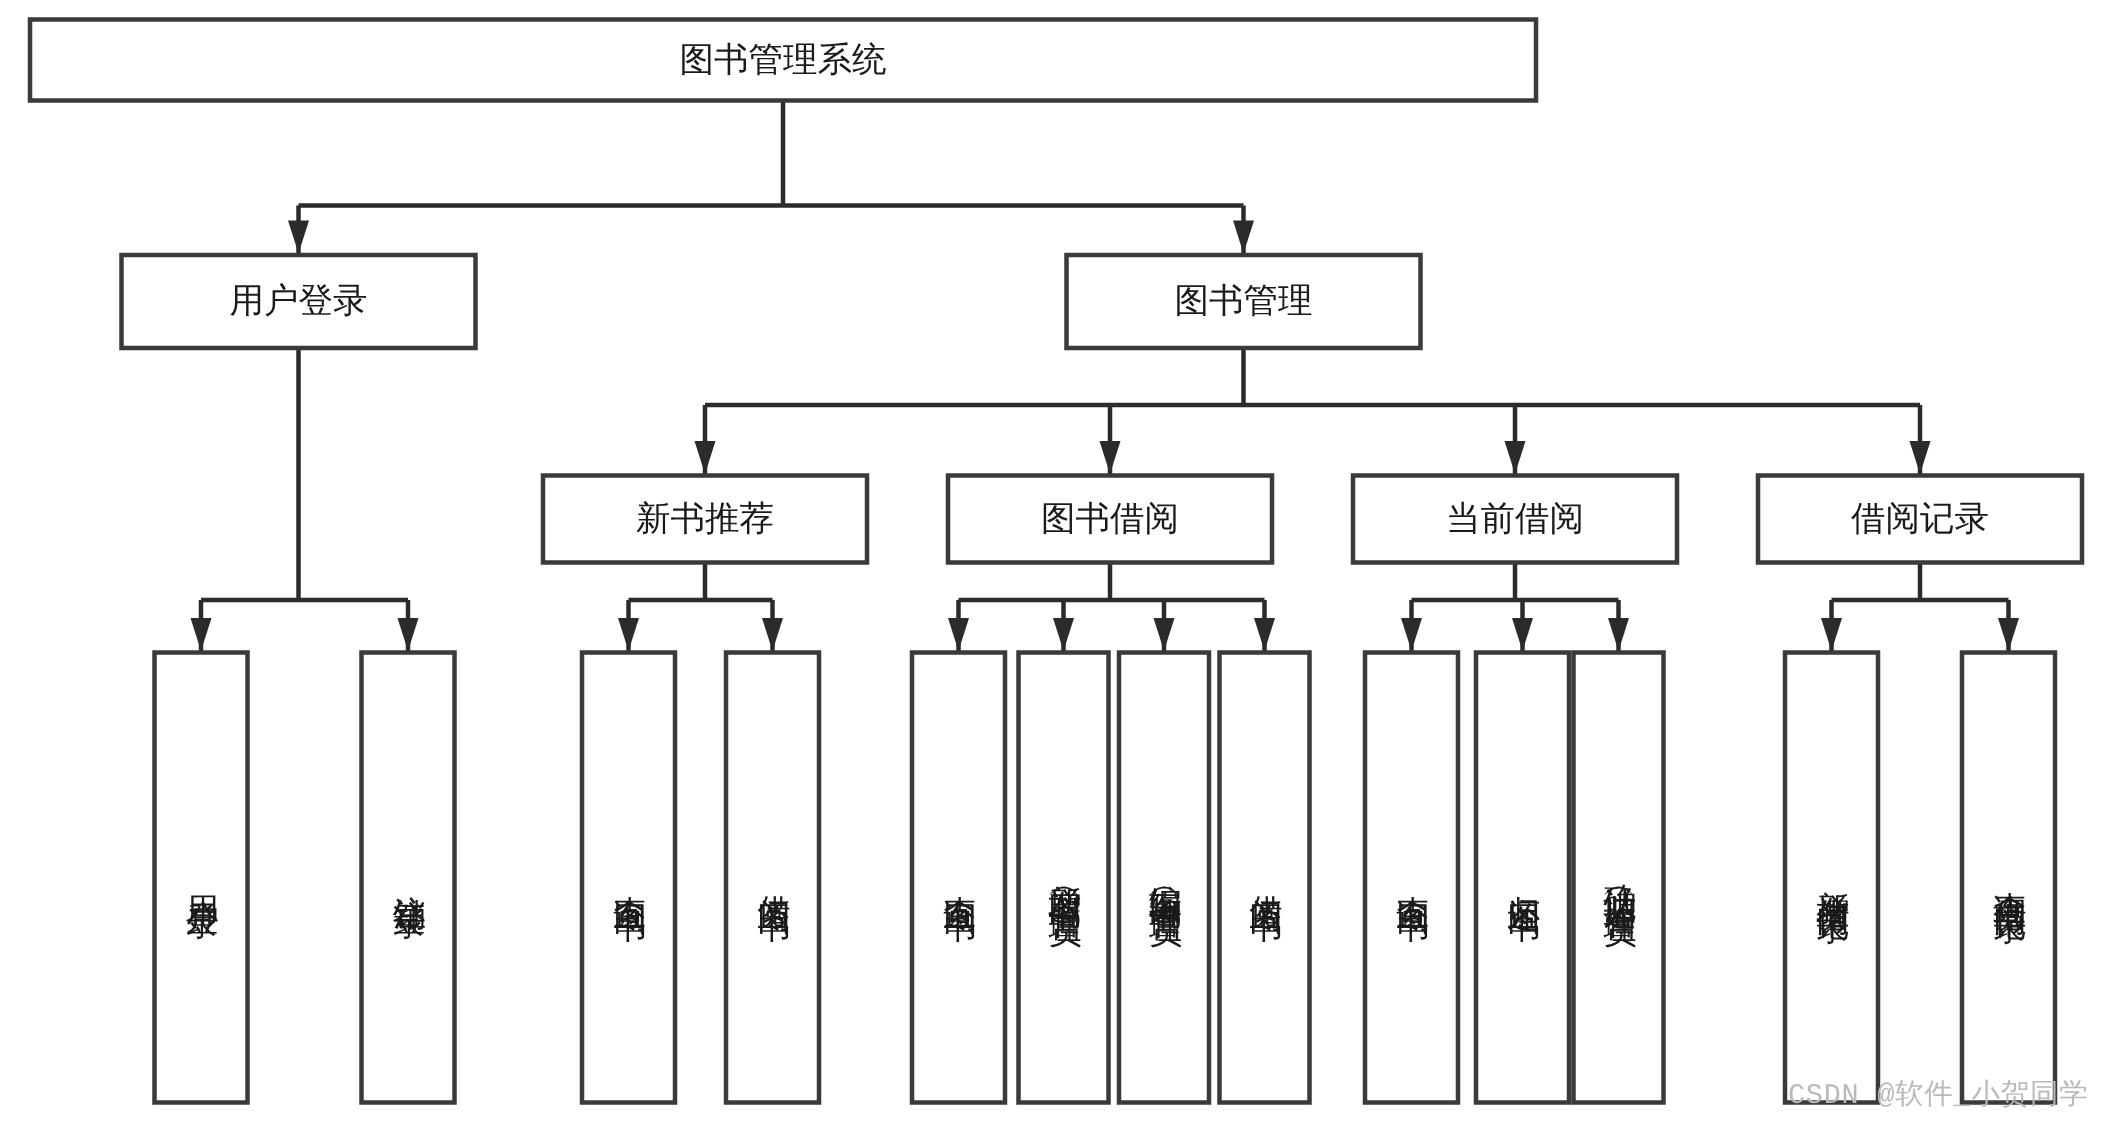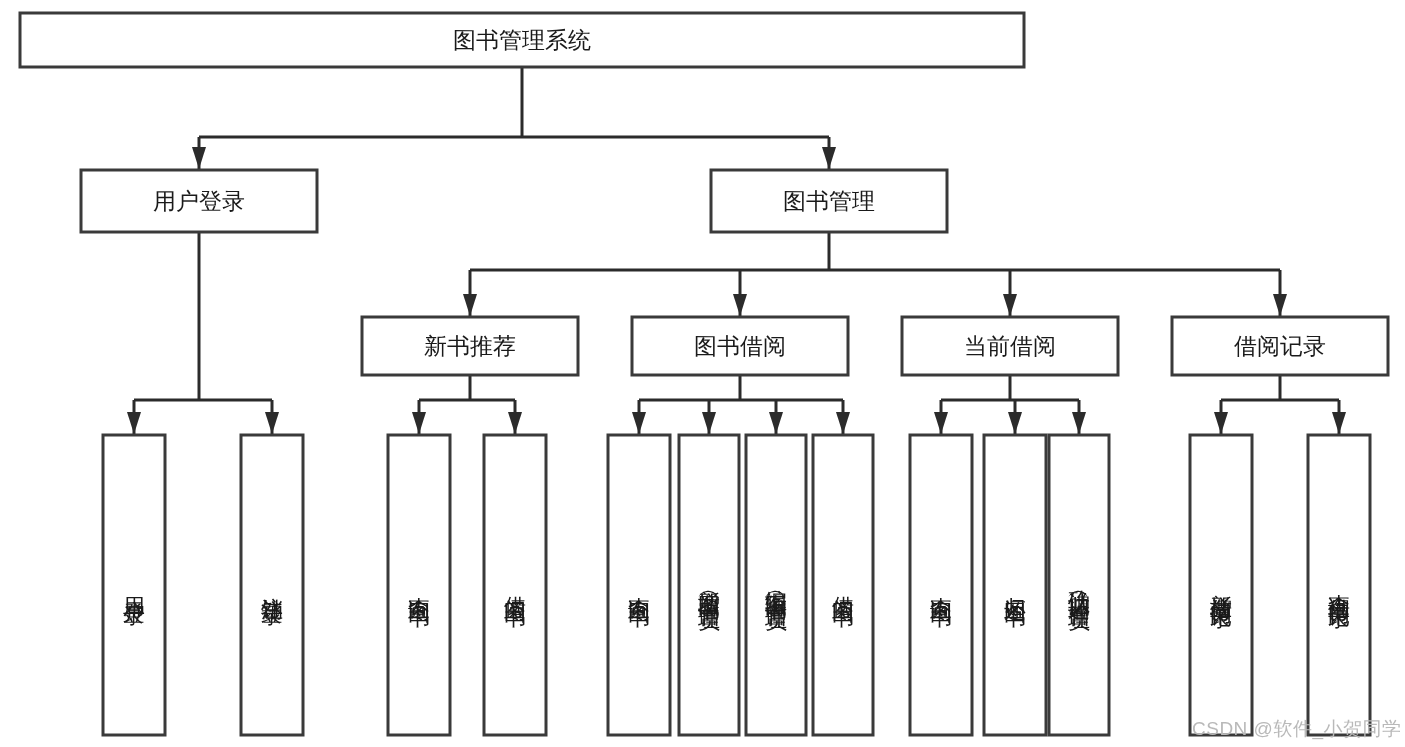--- a/index.html
+++ b/index.html
@@ -61,21 +61,21 @@
     color: #1a1a1a;
     letter-spacing: 3px;
     display: flex;
     align-items: center;
     justify-content: center;
     text-align: center;
     pointer-events: none;
   }
   .watermark {
     position: absolute;
-    font-family: Liberation Sans, sans-serif;
+    font-family: Liberation Mono, monospace;
     font-size: 19px;
     color: #b9b9b9;
     white-space: nowrap;
     letter-spacing: 0.5px;
   }
 </style>
 </head>
 <body>
 
 <div id="diagram-root">

